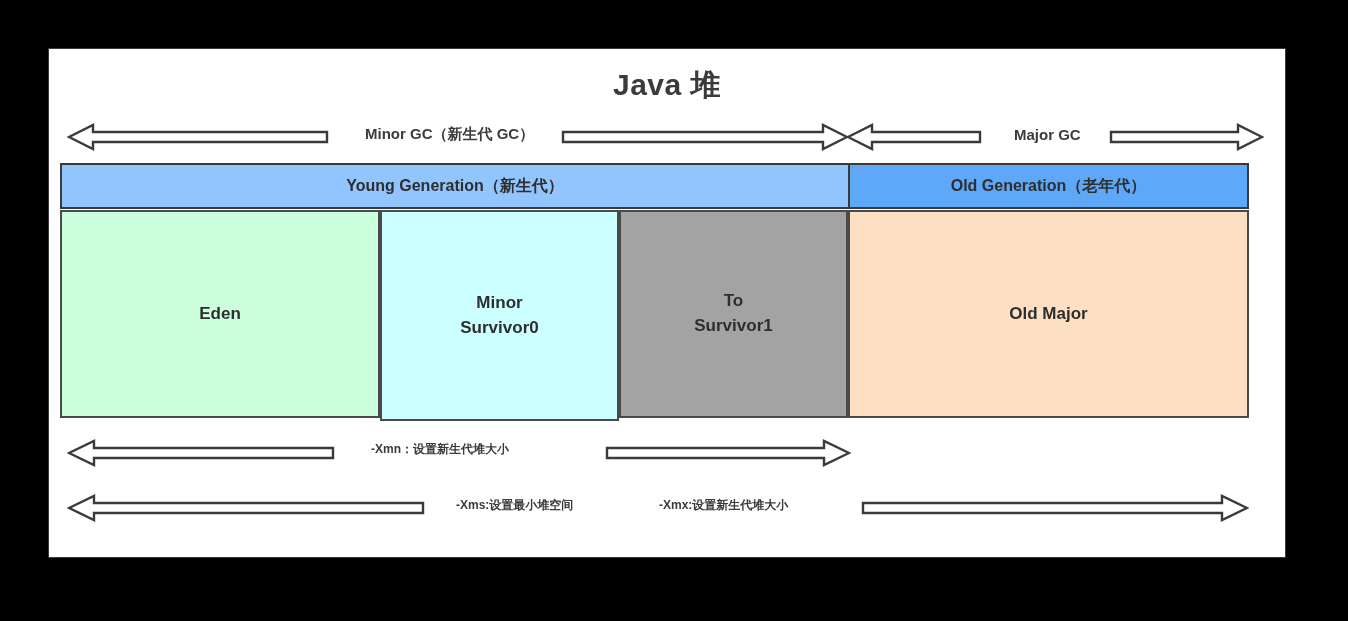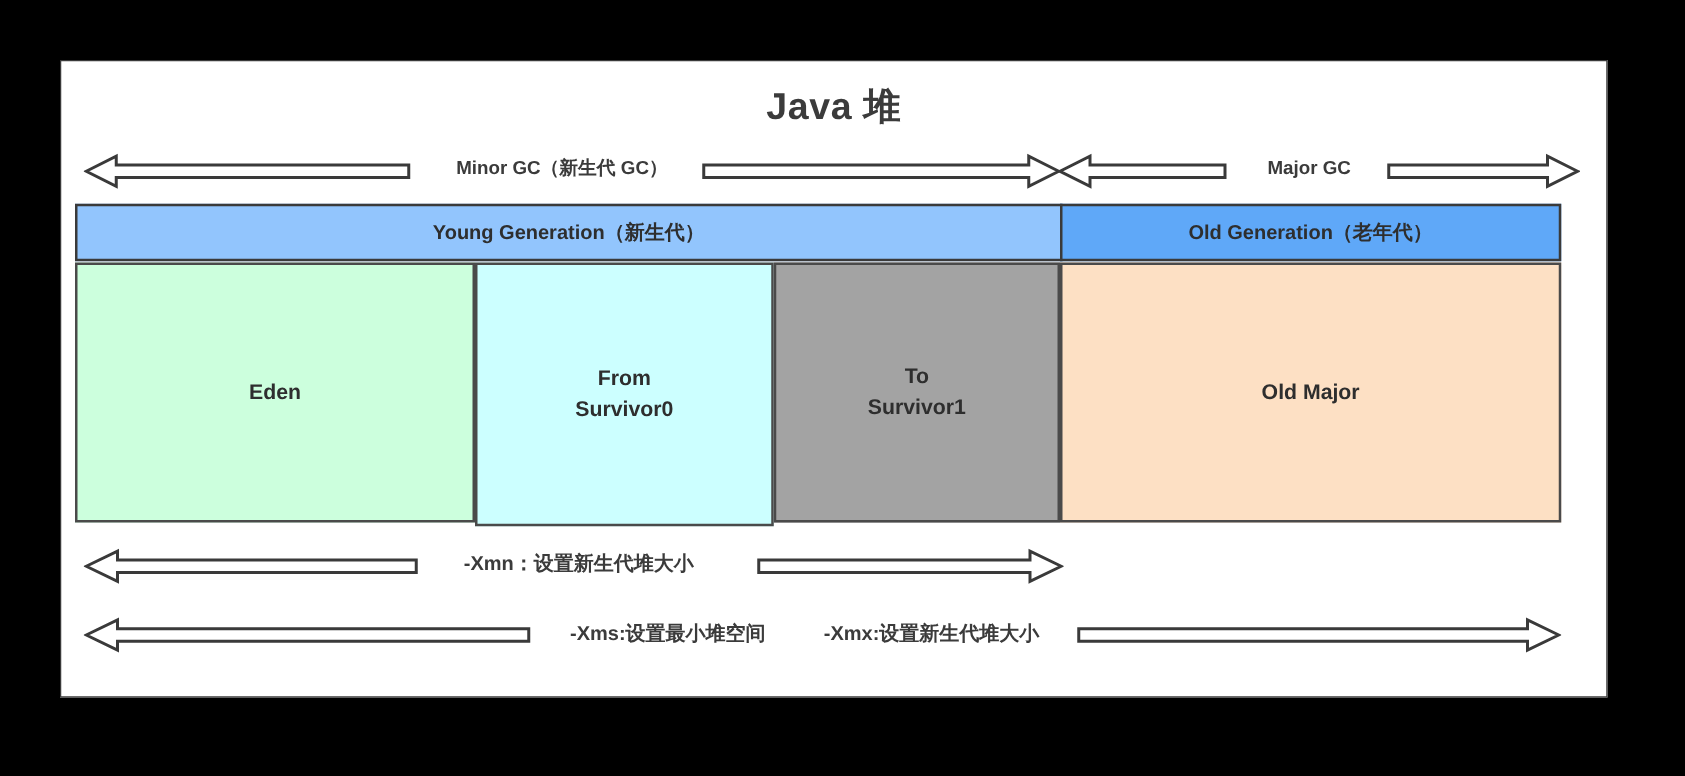--- a/index.html
+++ b/index.html
@@ -89,21 +89,21 @@
 
   
   .arrow {
     position: absolute;
   }
   .arrow svg {
     display: block;
   }
 
   .bottom-label {
-    font-size: 16px;
+    font-size: 12px;
     text-align: center;
   }
 </style>
 </head>
 <body>
 
 <div id="canvas">
   <div class="panel">
 
     <div class="title">Java 堆</div>
@@ -145,21 +145,21 @@
     </div>
 
     <div class="region" style="left:11px; top:161px; width:320px; height:208px; background:#ccffdd;">
       <div>
         <span>Eden</span>
       </div>
     </div>
 
     <div class="region" style="left:331px; top:161px; width:239px; height:211px; background:#ccffff;">
       <div>
-        <span>From</span><br>
+        <span>Minor</span><br>
         <span>Survivor0</span>
       </div>
     </div>
 
     <div class="region" style="left:570px; top:161px; width:229px; height:208px; background:#a3a3a3;">
       <div>
         <span>To</span><br>
         <span>Survivor1</span>
       </div>
     </div>

